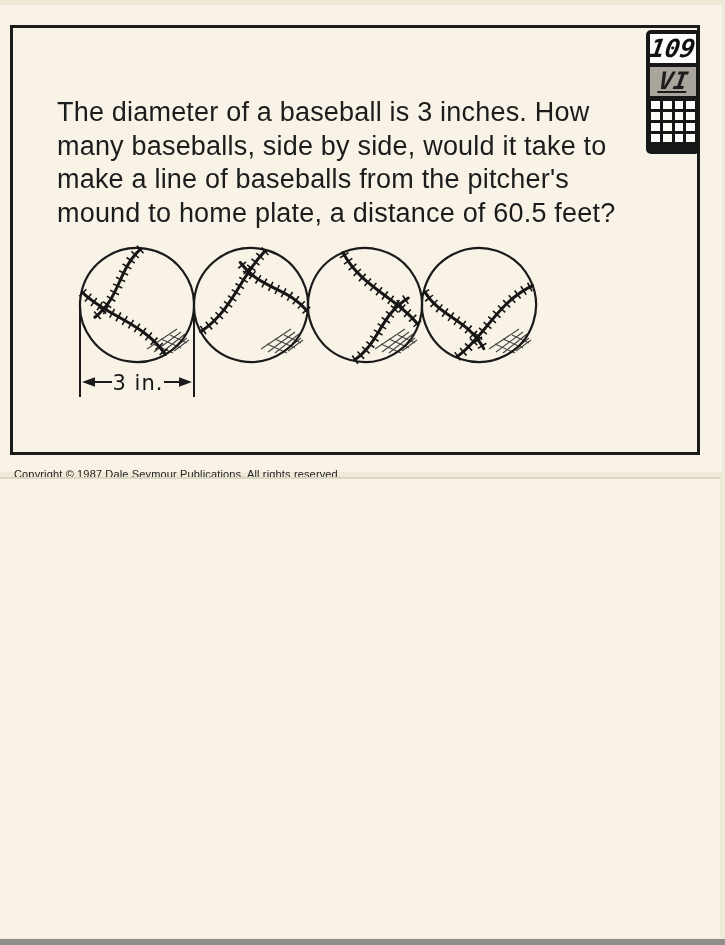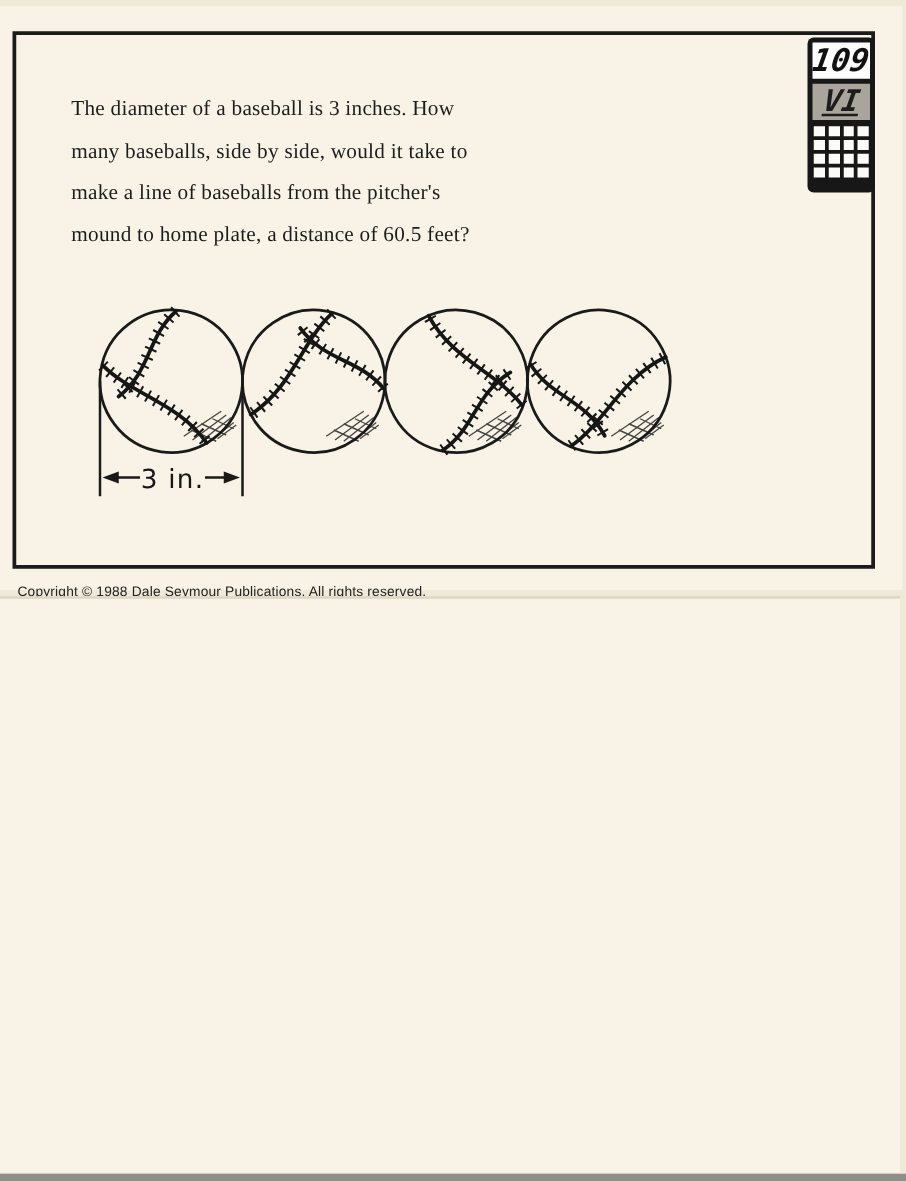--- a/index.html
+++ b/index.html
@@ -8,21 +8,21 @@
     background:#efe9d8; font-family:"Liberation Sans",sans-serif; color:#1c1c1c;
   }
   .paper{ position:absolute; background:#f8f3e6; }
   .paper1{ left:0; top:5px;   width:722px; height:467px; }
   .paper2{ left:0; top:479px; width:720px; height:459px; box-shadow:0 -2px 0 #ddd6c4; }
   .frame{ position:absolute; border:3px solid #1b1b1b; }
   .frame1{ left:10px; top:20px;  width:684px; height:424px; }
   .bottom-strip{ position:absolute; left:0; bottom:0; width:100%; height:6px; background:#908e89; }
 
   .question{ position:absolute; white-space:pre-line; letter-spacing:0.2px; }
-  .q1{ left:57px; top:48px;  width:580px; font-size:17px; line-height:33.5px;font-family:Liberation Serif, serif; }
+  .q1{ left:57px; top:64px;  width:580px; font-size:27px; line-height:33.5px; }
 
   .copyright{ position:absolute; font-size:11px; letter-spacing:0.15px; color:#222; }
   .cr1{ left:14px; top:452px; }
 
   
   .calc{ position:absolute; width:54px; height:124px; background:#171717; border-radius:5px; box-sizing:border-box; padding:4px; }
   .calc1{ left:646px; top:25px; }
   .calc-display{ height:29px; background:#fdfdfd; margin-bottom:4px; text-align:center; overflow:hidden; }
   .calc-display span{
     display:inline-block; transform:skewX(-9deg);
@@ -141,21 +141,21 @@
           <b></b>
           <b></b>
           <b></b>
           <b></b>
           <b></b>
           <b></b>
           <b></b>
       </div>
     </div>
 
-    <p class="copyright cr1">Copyright © 1988 Dale Seymour Publications. All rights reserved.</p>
+    <p class="copyright cr1">Copyright © 1987 Dale Seymour Publications. All rights reserved.</p>
   </div>
 
   <div class="paper paper2">
     
 
     
     
 
     
 

